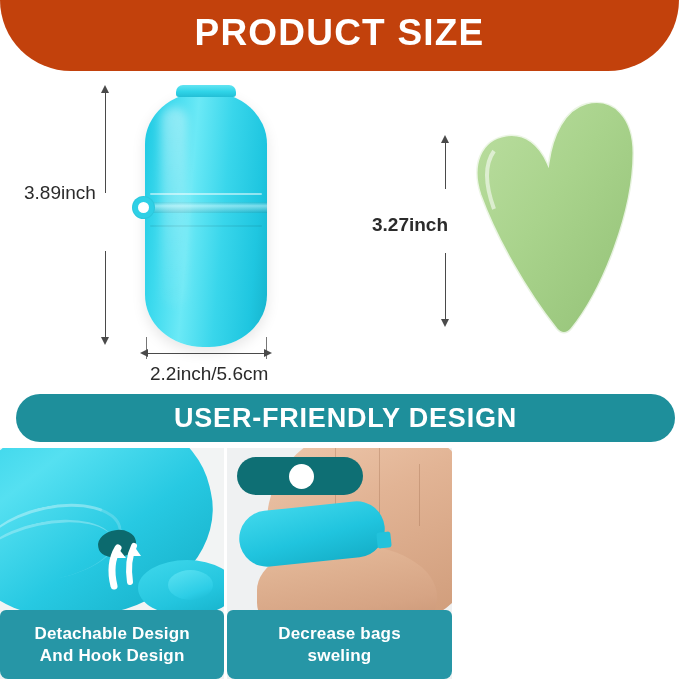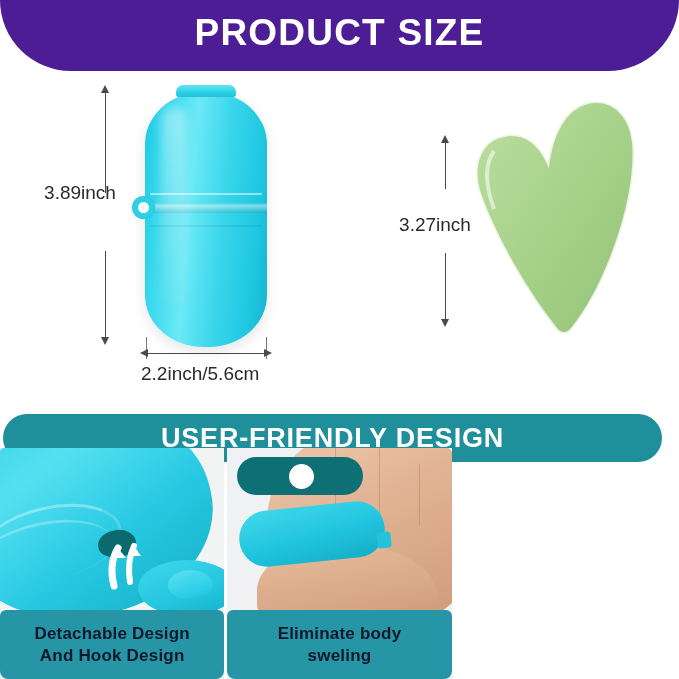--- a/index.html
+++ b/index.html
@@ -16,47 +16,46 @@
     -webkit-font-smoothing: antialiased;
   }
 
   
   .banner-top {
     position: absolute;
     left: 0;
     top: 0;
     width: 679px;
     height: 71px;
-    background: #4c1d95;
+    background: #c2410c;
     border-radius: 0 0 72px 72px;
     display: flex;
     align-items: center;
     justify-content: center;
     box-sizing: border-box;
     padding-bottom: 6px;
   }
   .banner-top .banner-text {
     color: #ffffff;
     font-size: 37px;
     font-weight: bold;
     letter-spacing: 1.2px;
   }
 
   .banner-mid {
     position: absolute;
-    left: 3px;
+    left: 16px;
     top: 394px;
     width: 659px;
     height: 48px;
     background: #1E8F9B;
     border-radius: 26px;
     display: flex;
     align-items: center;
     justify-content: center;
-    margin-top: 20px;
   }
   .banner-mid .banner-text {
     color: #ffffff;
     font-size: 27px;
     font-weight: bold;
     letter-spacing: 0.8px;
   }
 
   
   .size-section {
@@ -191,21 +190,20 @@
     width: 1px;
     height: 22px;
     background: #777;
   }
 
   .dim-label {
     position: absolute;
     color: #2b2b2b;
     font-size: 19px;
     line-height: 27px;
-    text-align: center;
     white-space: nowrap;
   }
   .dim-label-wide {
     position: absolute;
     color: #2b2b2b;
     font-size: 19px;
     white-space: nowrap;
   }
 
   
@@ -234,21 +232,21 @@
     width: 100%;
     height: 175px;
     overflow: hidden;
   }
   .caption {
     position: relative;
     z-index: 5;
     height: 69px;
     background: #2696A6;
     border-radius: 6px 6px 8px 8px;
-    color: #0f172a;
+    color: #ffffff;
     display: flex;
     align-items: center;
     justify-content: center;
     text-align: center;
     font-size: 17px;
     font-weight: bold;
     line-height: 22px;
     letter-spacing: 0.2px;
     padding: 0 8px;
     box-sizing: border-box;
@@ -455,21 +453,21 @@
 
   <div class="dim-label" style="left:24px; top:108px; width:112px;">
     <div>3.89inch</div>
   </div>
 
   <div class="tick-v" style="left:146px; top:266px;"></div>
   <div class="tick-v" style="left:266px; top:266px;"></div>
   <div class="dim-h" style="left:148px; top:282px; width:118px;"></div>
   <div class="arrow-left-h" style="left:140px; top:278px;"></div>
   <div class="arrow-right-h" style="left:264px; top:278px;"></div>
-  <div class="dim-label-wide" style="left:141px; top:292px;">2.2inch/5.6cm</div>
+  <div class="dim-label-wide" style="left:150px; top:292px;">2.2inch/5.6cm</div>
 
   <div class="gua-wrap">
     <svg class="gua-svg" viewBox="0 0 175 245">
       <defs>
         <linearGradient id="gg" x1="0" y1="0" x2="1" y2="1">
           <stop offset="0%" stop-color="#BBDEA0"></stop>
           <stop offset="45%" stop-color="#A9D38C"></stop>
           <stop offset="100%" stop-color="#93C176"></stop>
         </linearGradient>
       </defs>
@@ -477,21 +475,21 @@
       <path d="M88,238 C58,200 28,148 12,104 C2,74 12,48 38,44 C58,41 72,54 80,72 C84,44 96,18 118,12 C146,5 166,26 166,62 C166,120 136,198 104,238 C99,244 93,244 88,238 Z" fill="none" stroke="#FFFFFF" stroke-width="3" stroke-opacity="0.75"></path>
       <path d="M26,60 C16,74 18,96 26,118" fill="none" stroke="#FFFFFF" stroke-width="4" stroke-opacity="0.55"></path>
     </svg>
   </div>
 
   <div class="dim-v" style="left:445px; top:72px; height:46px;"></div>
   <div class="arrow-head arrow-up" style="left:441px; top:64px;"></div>
   <div class="dim-v" style="left:445px; top:182px; height:68px;"></div>
   <div class="arrow-head arrow-down" style="left:441px; top:248px;"></div>
 
-  <div class="dim-label" style="left:380px; top:140px; width:110px;">
+  <div class="dim-label" style="left:372px; top:140px; width:110px;font-weight:bold;">
     <div>3.27inch</div>
   </div>
 </div>
 
 <div class="banner-mid">
   <span class="banner-text">USER-FRIENDLY DESIGN</span>
 </div>
 
 <div class="features">
 
@@ -522,16 +520,16 @@
       <div class="p3-hand"></div>
       <div class="p3-knuckle" style="left:108px; top:-10px; height:80px;"></div>
       <div class="p3-knuckle" style="left:152px; top:-4px; height:76px;"></div>
       <div class="p3-knuckle" style="left:192px; top:16px; height:62px;"></div>
       <div class="p3-hand2"></div>
       <div class="p3-case"></div>
       <div class="p3-case-inner"></div>
       <div class="p3-dot"></div>
       <div class="p3-tab"></div>
     </div>
-    <div class="caption caption-2line">Eliminate body
+    <div class="caption caption-2line">Decrease bags
 sweling</div>
   </div>
 </div>
 
 </body></html>

